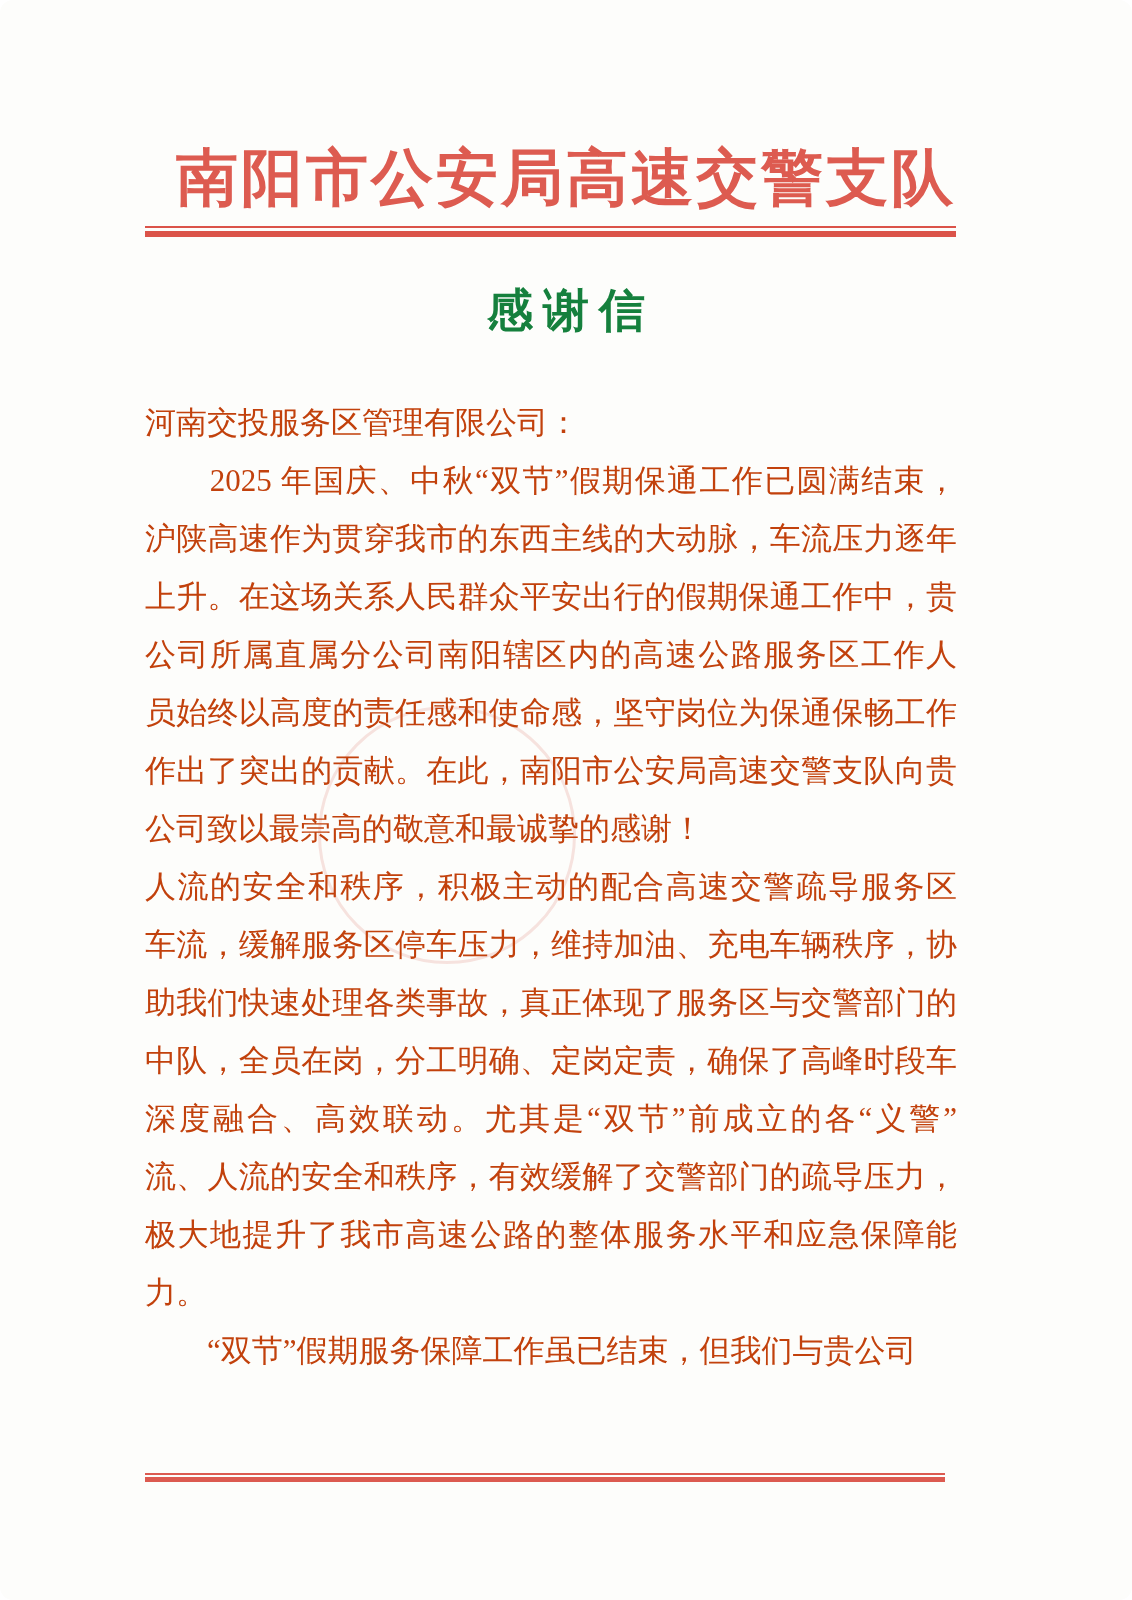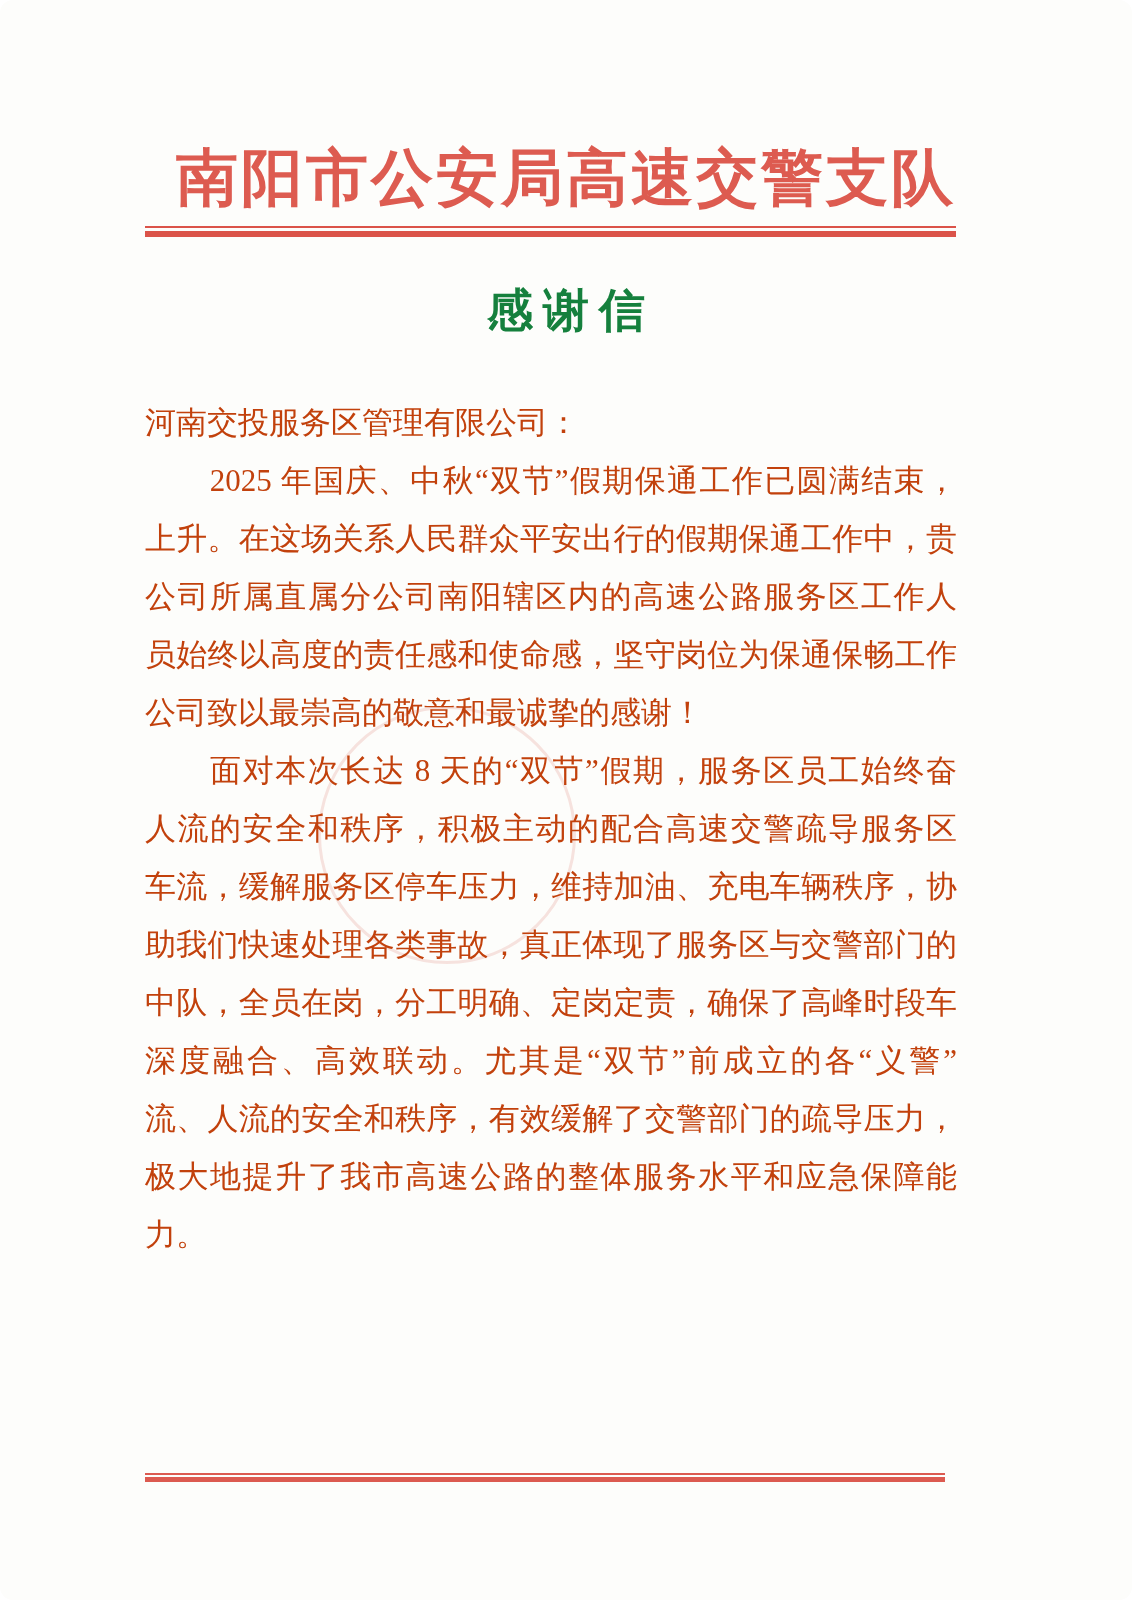--- a/index.html
+++ b/index.html
@@ -112,33 +112,35 @@
     <div class="thick"></div>
   </div>
 
   <div class="letter-title">感谢信</div>
 
   <div class="seal-watermark"></div>
 
   <div class="letter-body">
     <div class="line">河南交投服务区管理有限公司：</div>
     <div class="line jl">　　2025 年国庆、中秋“双节”假期保通工作已圆满结束，</div>
+    <div class="line jl">沪陕高速作为贯穿我市的东西主线的大动脉，车流压力逐年</div>
     <div class="line jl">上升。在这场关系人民群众平安出行的假期保通工作中，贵</div>
     <div class="line jl">公司所属直属分公司南阳辖区内的高速公路服务区工作人</div>
     <div class="line jl">员始终以高度的责任感和使命感，坚守岗位为保通保畅工作</div>
+    <div class="line jl">作出了突出的贡献。在此，南阳市公安局高速交警支队向贵</div>
     <div class="line">公司致以最崇高的敬意和最诚挚的感谢！</div>
-    <div class="line jl">　　面对本次长达 8 天的“双节”假期，服务区员工始终奋</div>
     <div class="line jl">人流的安全和秩序，积极主动的配合高速交警疏导服务区</div>
     <div class="line jl">车流，缓解服务区停车压力，维持加油、充电车辆秩序，协</div>
     <div class="line jl">助我们快速处理各类事故，真正体现了服务区与交警部门的</div>
     <div class="line jl">中队，全员在岗，分工明确、定岗定责，确保了高峰时段车</div>
     <div class="line jl">深度融合、高效联动。尤其是“双节”前成立的各“义警”</div>
     <div class="line jl">流、人流的安全和秩序，有效缓解了交警部门的疏导压力，</div>
     <div class="line jl">极大地提升了我市高速公路的整体服务水平和应急保障能</div>
     <div class="line">力。</div>
+    <div class="line">　　“双节”假期服务保障工作虽已结束，但我们与贵公司</div>
   </div>
 
   <div class="footer-rule">
     <div class="thin"></div>
     <div class="thick"></div>
   </div>
 
 </div>
 
 </body></html>

